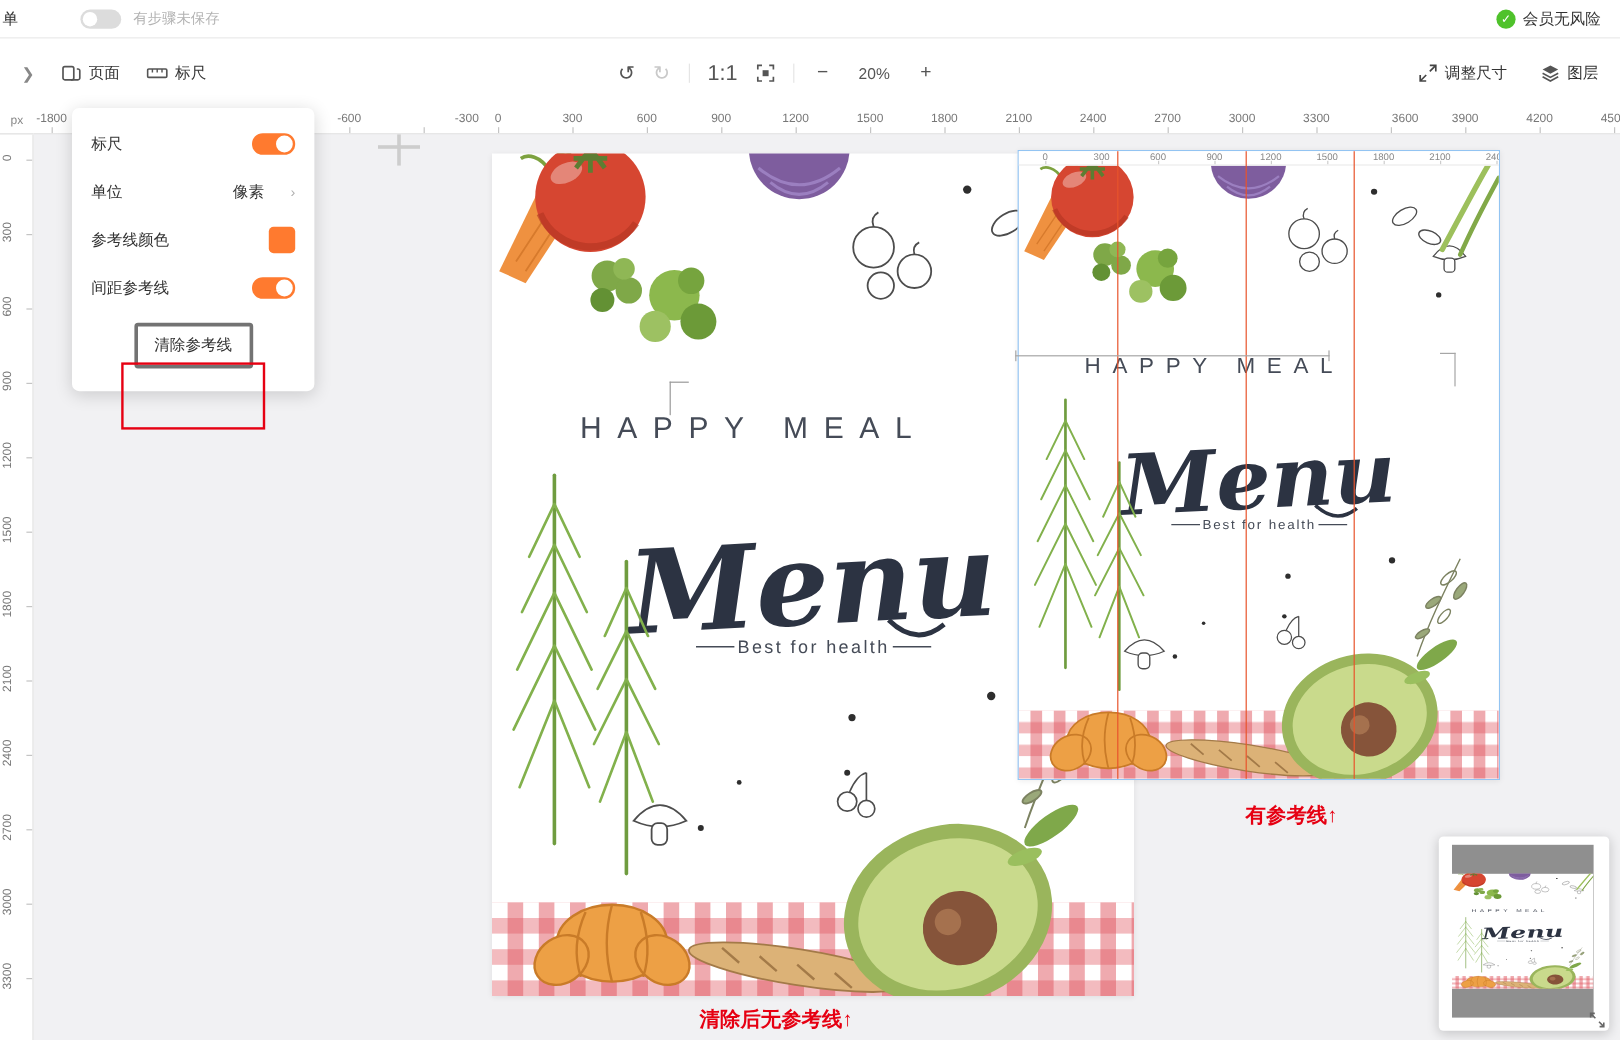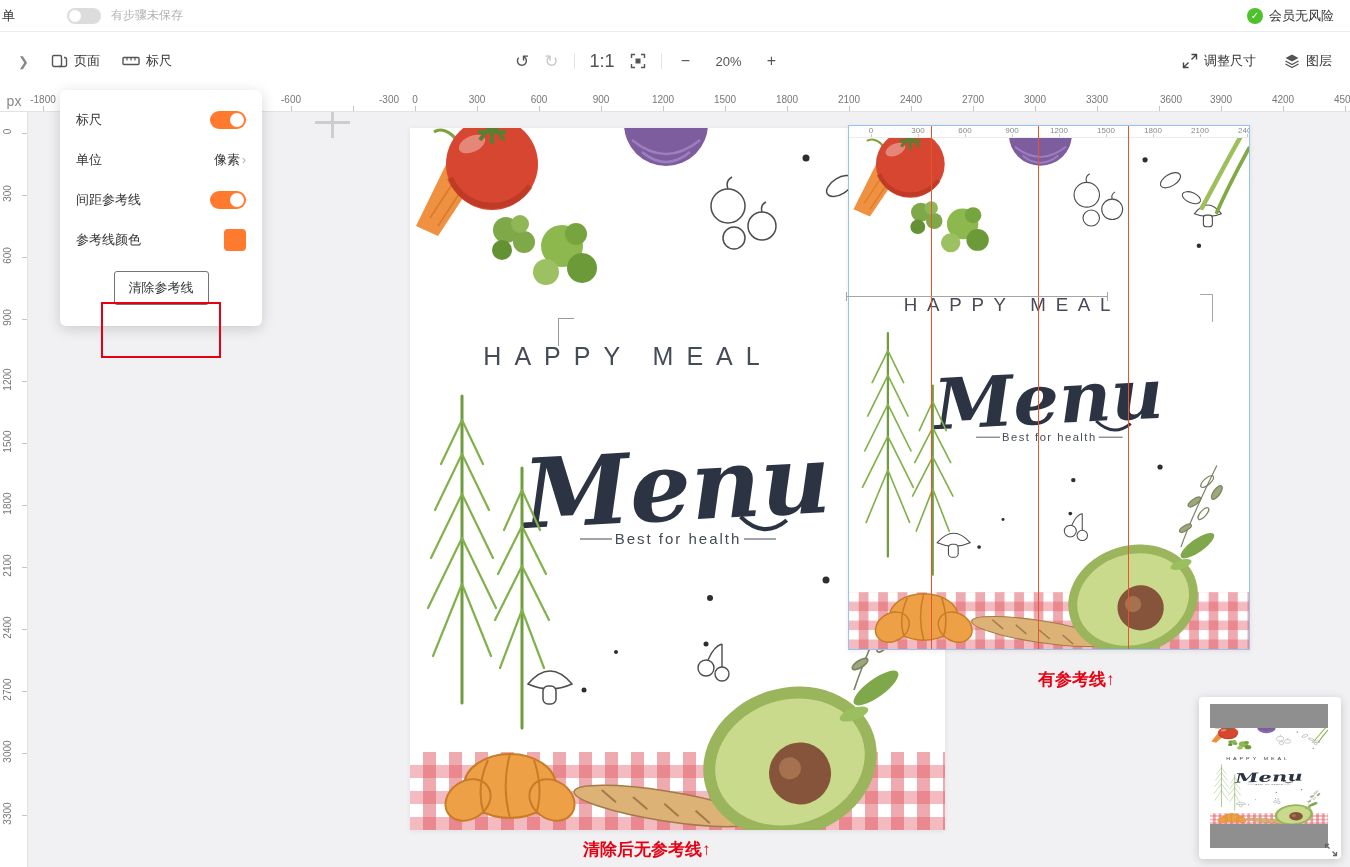--- a/index.html
+++ b/index.html
@@ -26,42 +26,42 @@
   .expand-chevron{color:#888;font-size:13px;cursor:pointer}
   .sep{width:1px;height:16px;background:#e5e5e5}
   .undo{font-size:17px;color:#555;cursor:pointer}
   .redo{font-size:17px;color:#c9c9c9;cursor:pointer}
   .ratio{font-size:18px;color:#555;cursor:pointer}
   .zoom-btn{font-size:16px;color:#555;cursor:pointer;width:18px;text-align:center}
   .zoom-val{font-size:13px;color:#555;width:38px;text-align:center}
 
   
   .h-ruler{position:absolute;top:90px;left:0;right:0;height:22px;background:#fff;border-bottom:1px solid #e2e2e2;z-index:5;overflow:hidden}
-  .ruler-corner{position:absolute;top:90px;left:0;width:28px;height:22px;background:#fff;z-index:6;font-size:14px;color:#888;display:flex;align-items:center;justify-content:center;border-bottom:1px solid #e2e2e2}
+  .ruler-corner{position:absolute;top:90px;left:0;width:28px;height:22px;background:#fff;z-index:6;font-size:10px;color:#888;display:flex;align-items:center;justify-content:center;border-bottom:1px solid #e2e2e2}
   .v-ruler{position:absolute;top:112px;left:0;bottom:0;width:28px;background:#fff;border-right:1px solid #e2e2e2;z-index:5;overflow:hidden}
   .h-tick{position:absolute;top:4px;transform:translateX(-50%);font-size:10px;color:#777;white-space:nowrap}
   .h-line{position:absolute;bottom:0;width:1px;height:5px;background:#c4c4c4}
   .v-tick{position:absolute;left:-13px;width:40px;margin-top:-7px;text-align:center;transform:rotate(-90deg);font-size:10px;color:#777}
   .v-line{position:absolute;right:0;width:5px;height:1px;background:#c4c4c4}
 
   .canvas{position:absolute;top:112px;left:28px;right:0;bottom:0;background:#f1f1f3}
 
   .plus-v{position:absolute;left:331px;top:112px;width:3px;height:26px;background:#cdcdcd;z-index:6}
   .plus-h{position:absolute;left:315px;top:121px;width:35px;height:3px;background:#cdcdcd;z-index:6}
 
   
   .guide-panel{position:absolute;left:60px;top:90px;width:202px;background:#fff;border-radius:6px;box-shadow:0 3px 14px rgba(0,0,0,.16);z-index:20;padding:10px 0}
   .gp-row{height:40px;display:flex;align-items:center;justify-content:space-between;padding:0 16px;font-size:13px;color:#333}
   .toggle-on{width:36px;height:18px;border-radius:9px;background:#ff7a2f;position:relative;flex:none;cursor:pointer}
   .toggle-on .knob{position:absolute;right:2px;top:2px;width:14px;height:14px;border-radius:50%;background:#fff}
-  .unit-value{display:flex;align-items:center;gap:2px;color:#333;cursor:pointer}
+  .unit-value{display:flex;align-items:center;gap:22px;color:#333;cursor:pointer}
   .chev{color:#b0b0b0;font-size:12px}
   .swatch{width:22px;height:22px;border-radius:4px;background:#ff7a2f;cursor:pointer}
   .gp-btn-row{height:56px;display:flex;align-items:center;justify-content:center;position:relative}
-  .clear-btn{border:1px solid #737373;border-radius:3px;background:#fff;padding:7px 14px;font-size:13px;color:#333;cursor:pointer}
+  .clear-btn{border:3px solid #737373;border-radius:3px;background:#fff;padding:7px 14px;font-size:13px;color:#333;cursor:pointer}
   .red-box{position:absolute;left:41px;top:212px;width:120px;height:56px;border:2px solid #e60012;pointer-events:none;z-index:21}
 
   
   .poster-main{position:absolute;left:410px;top:128px;width:535px;height:702px;background:#fff;box-shadow:0 1px 5px rgba(0,0,0,.08);z-index:2}
   .art{position:absolute;left:0;right:0;top:0;bottom:0}
   .poster-svg{width:100%;height:100%;display:block}
   .text-corner-mark{position:absolute;left:148px;top:190px;width:16px;height:28px;border-left:1px solid #9a9a9a;border-top:1px solid #9a9a9a;z-index:2}
 
   .poster-right{position:absolute;left:848px;top:125px;width:402px;height:525px;background:#fff;border:1px solid #93c4f2;box-shadow:0 1px 5px rgba(0,0,0,.08);z-index:2}
   .poster-right .art{top:12px}
@@ -517,28 +517,28 @@
         </span>
     </div>
     <div class="gp-row">
       <span>单位</span>
       <span class="unit-value">
         <span>像素</span>
         <span class="chev">›</span>
       </span>
     </div>
     <div class="gp-row">
+      <span>参考线颜色</span>
+      <span class="swatch"></span>
+    </div>
+    <div class="gp-row">
       <span>间距参考线</span>
       <span class="toggle-on">
           <i class="knob"></i>
         </span>
-    </div>
-    <div class="gp-row">
-      <span>参考线颜色</span>
-      <span class="swatch"></span>
     </div>
     <div class="gp-btn-row">
       <button class="clear-btn">清除参考线</button>
     </div>
     <div class="red-box"></div>
   </div>
 
   <div class="navigator">
     <div class="nav-thumb-area">
       <div class="nav-poster">

